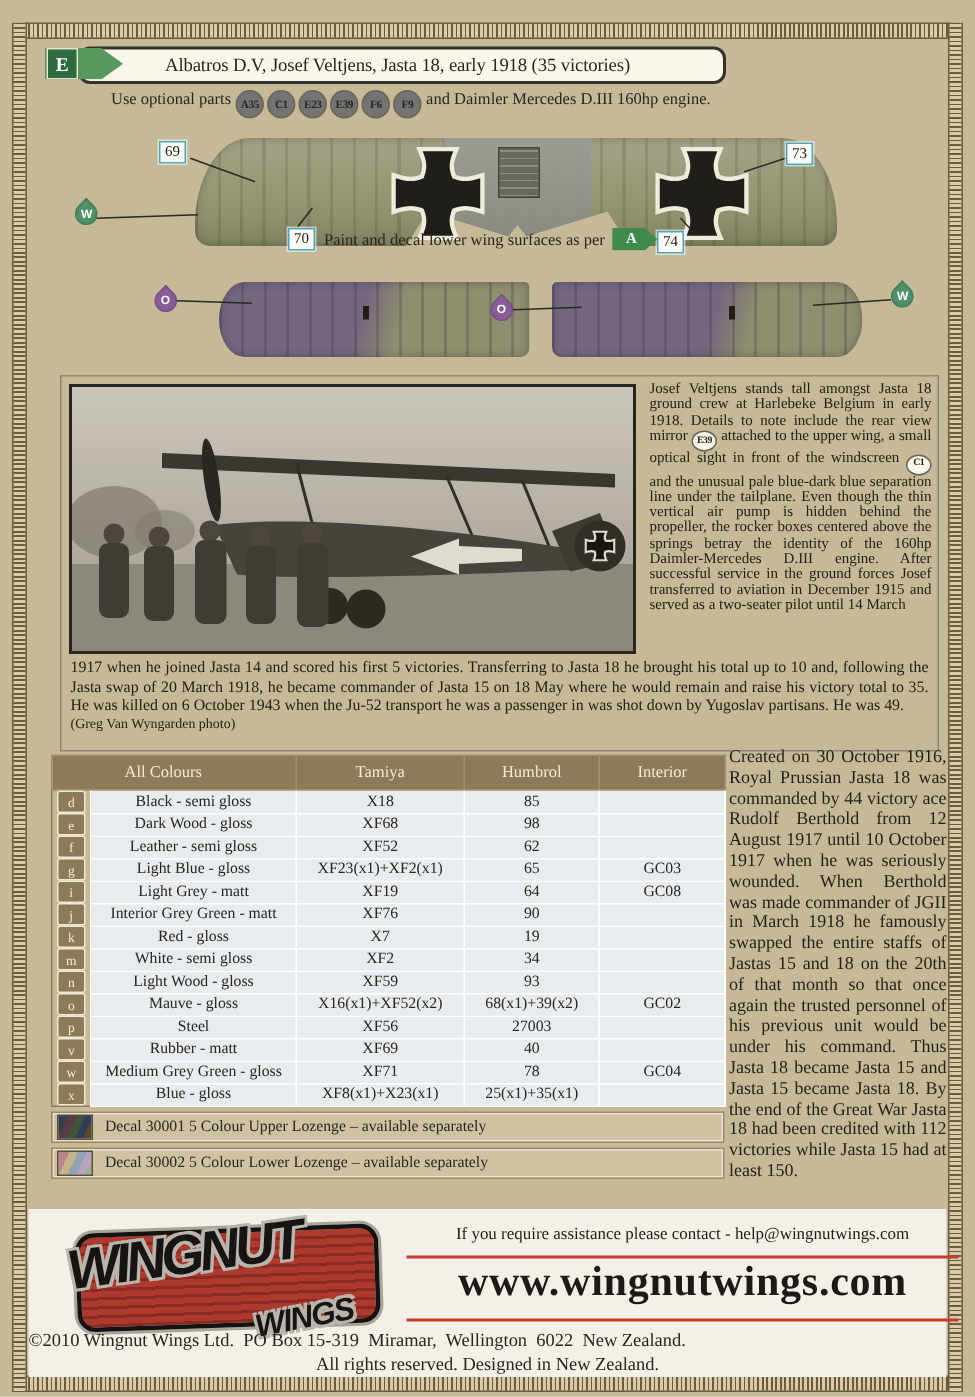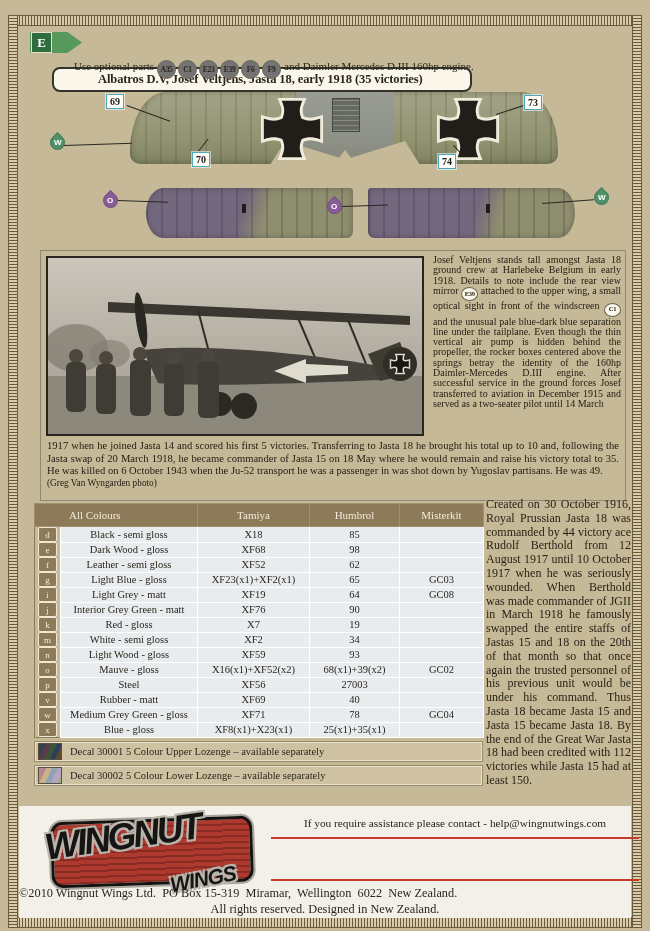--- a/index.html
+++ b/index.html
@@ -17,21 +17,21 @@
     background:repeating-linear-gradient(0deg,#6b5a3e 0 1px,#d8cbaa 1px 3px);
     border-left:1px solid #6b5a3e;border-right:1px solid #6b5a3e;}
   .frame.right{right:8px;top:15px;bottom:3px;width:8px;
     background:repeating-linear-gradient(0deg,#6b5a3e 0 1px,#d8cbaa 1px 3px);
     border-left:1px solid #6b5a3e;border-right:1px solid #6b5a3e;}
 
   
   .hdr{position:absolute;left:30px;top:31px;width:590px;height:26px;}
   .title-pill{position:absolute;left:22px;top:0;width:372px;height:21px;background:#faf7ea;
     border:2px solid #33332b;border-radius:8px;display:flex;align-items:center;
-    padding-left:44px;font-weight:bold;font-size:12.5px;white-space:nowrap;letter-spacing:-.1px;margin-top:36px;}
+    padding-left:56px;font-weight:normal;font-size:12.5px;white-space:nowrap;letter-spacing:-.1px;}
   .hdr-pennant{position:absolute;left:0;top:1px;width:52px;height:21px;background:#57985d;
     clip-path:polygon(0 0,72% 0,100% 50%,72% 100%,0 100%);}
   .hdr-e{position:absolute;left:1px;top:1px;width:19px;height:19px;background:#2e6b3d;
     border:1px solid #e8e2cc;color:#fff;font-weight:bold;font-size:13px;
     display:flex;align-items:center;justify-content:center;}
 
   
   .parts-line{position:absolute;left:74px;top:60px;display:flex;align-items:flex-start;gap:3px;
     font-size:11px;}
   .pcircle{display:inline-flex;width:17px;height:17px;border-radius:50%;border:1px solid #6b6557;
@@ -61,21 +61,21 @@
       repeating-linear-gradient(90deg,rgba(35,30,48,.2) 0 2px,rgba(0,0,0,0) 2px 15px),
       linear-gradient(105deg,#74687e 0 46%,#8f8e6e 58% 100%);}
   .lwing.r{left:338px;border-radius:6px 30px 30px 10px / 6px 44px 44px 12px;
     background:
       repeating-linear-gradient(90deg,rgba(35,30,48,.2) 0 2px,rgba(0,0,0,0) 2px 15px),
       linear-gradient(105deg,#74687e 0 52%,#8f8e6e 64% 100%);}
   .hinge{position:absolute;width:4px;height:9px;background:#1f1d18;top:16px;}
   .cross{position:absolute;width:64px;height:64px;}
   .crosspath{fill:#201e18;stroke:#efecdd;stroke-width:9;paint-order:stroke;}
   .callout{position:absolute;background:#fdfcf6;border:1px solid #4aa9bb;color:#1d1c18;
-    font-size:10px;font-weight:bold;padding:0 3px;line-height:13px;box-shadow:0 0 0 1px rgba(255,255,255,.55);}
+    font-size:10px;font-weight:normal;padding:0 3px;line-height:13px;box-shadow:0 0 0 1px rgba(255,255,255,.55);}
   .leader{position:absolute;height:1px;background:#2a2823;transform-origin:0 0;}
   .drop{position:absolute;width:15px;height:15px;border-radius:0 50% 50% 50%;
     transform:rotate(45deg);display:flex;align-items:center;justify-content:center;
     box-shadow:inset 0 0 2px rgba(0,0,0,.4);}
   .drop span{transform:rotate(-45deg);font-size:8px;font-weight:bold;color:#fff;
     font-family:"Liberation Sans",sans-serif;}
   .drop.green{background:#4f9168;}
   .drop.purple{background:#8a5d98;}
   .wing-note{position:absolute;left:186px;top:64px;display:flex;align-items:center;gap:5px;
     font-size:11px;}
@@ -99,21 +99,21 @@
   .credit{font-size:9.3px;}
 
   
   .tablewrap{position:absolute;left:34px;top:503px;width:449px;}
   table.colours{border-collapse:collapse;width:100%;table-layout:fixed;font-size:10.5px;
     border:1px solid #8c7a59;}
   table.colours col.cL{width:26px;} table.colours col.cN{width:137px;}
   table.colours col.cT{width:112px;} table.colours col.cH{width:90px;} table.colours col.cM{width:84px;}
   table.colours th{background:#8c7a59;color:#f3ecd9;font-weight:normal;height:20px;
     font-size:11px;border:1px solid #a3906c;}
-  table.colours th.thname{text-align:left;padding-left:34px;}
+  table.colours th.thname{text-align:left;padding-left:48px;}
   table.colours td{background:#e8ecef;border:1px solid #fff;height:14px;padding:0;}
   td.lettercell{background:transparent !important;border:none !important;text-align:center;}
   .letterbadge{display:inline-flex;width:17px;height:13px;background:#8c7a59;color:#f3ecd9;
     border:1px solid #efe8d4;border-radius:2px;font-size:9px;align-items:center;justify-content:center;}
   td.namecell{text-align:center;padding-left:9px;}
   td.ccell{text-align:center;border-left:1px solid #cfc8b8;}
   .decalrow{display:flex;align-items:center;gap:8px;margin-top:3px;height:19px;
     border:1px solid #9b8a68;background:#cfc2a2;box-shadow:0 0 0 1px #e8e2cf inset;
     padding-left:3px;font-size:10.5px;}
   .swatch{display:inline-block;width:22px;height:15px;border:1px solid #555042;}
@@ -194,20 +194,24 @@
     <div class="leader" style="left:466px;top:26px;width:30px;transform:rotate(-18deg);"></div>
     <div class="leader" style="left:424px;top:57px;width:16px;transform:rotate(48deg);"></div>
     <div class="leader" style="left:34px;top:57px;width:68px;transform:rotate(-2deg);"></div>
     <div class="callout" style="left:76px;top:6px;">69</div>
     <div class="callout" style="left:162px;top:64px;">70</div>
     <div class="callout" style="left:494px;top:7px;">73</div>
     <div class="callout" style="left:408px;top:66px;">74</div>
     <div class="drop green" style="left:20px;top:47px;">
         <span>W</span>
       </div>
+    <div class="wing-note">
+      <span>Paint and decal lower wing surfaces as per</span>
+      <span class="pennant-a">A</span>
+    </div>
   </div>
 
   <div class="lowerwing-area">
     <div class="lwing l">
       <div class="hinge" style="left:96px;"></div>
     </div>
     <div class="lwing r">
       <div class="hinge" style="left:118px;"></div>
     </div>
     <div class="leader" style="left:88px;top:22px;width:50px;transform:rotate(2deg);"></div>
@@ -280,21 +284,21 @@
           <col class="cN">
           <col class="cT">
           <col class="cH">
           <col class="cM">
         </colgroup>
       <thead>
         <tr>
           <th colspan="2" class="thname">All Colours</th>
           <th>Tamiya</th>
           <th>Humbrol</th>
-          <th>Misterkit</th>
+          <th>Interior</th>
         </tr>
       </thead>
       <tbody>
           <tr>
             <td class="lettercell"><span class="letterbadge">d</span></td>
             <td class="namecell">Black - semi gloss</td>
             <td class="ccell">X18</td>
             <td class="ccell">85</td>
             <td class="ccell"></td>
           </tr>
@@ -406,17 +410,18 @@
   <div class="history">Created on 30 October 1916, Royal Prussian Jasta 18 was commanded by 44 victory ace Rudolf Berthold from 12 August 1917 until 10 October 1917 when he was seriously wounded. When Berthold was made commander of JGII in March 1918 he famously swapped the entire staffs of Jastas 15 and 18 on the 20th of that month so that once again the trusted personnel of his previous unit would be under his command. Thus Jasta 18 became Jasta 15 and Jasta 15 became Jasta 18. By the end of the Great War Jasta 18 had been credited with 112 victories while Jasta 15 had at least 150.</div>
 
   <div class="footer">
     <div class="logo">
       <div class="logo-box"></div>
       <div class="logo-w1">WINGNUT</div>
       <div class="logo-w2">WINGS</div>
     </div>
     <div class="assist">If you require assistance please contact - help@wingnutwings.com</div>
     <div class="redline rl1"></div>
+    <div class="website">www.wingnutwings.com</div>
     <div class="redline rl2"></div>
     <div class="copy1">©2010 Wingnut Wings Ltd.  PO Box 15-319  Miramar,  Wellington  6022  New Zealand.</div>
     <div class="copy2">All rights reserved. Designed in New Zealand.</div>
   </div>
 </div>
 
 </body></html>

